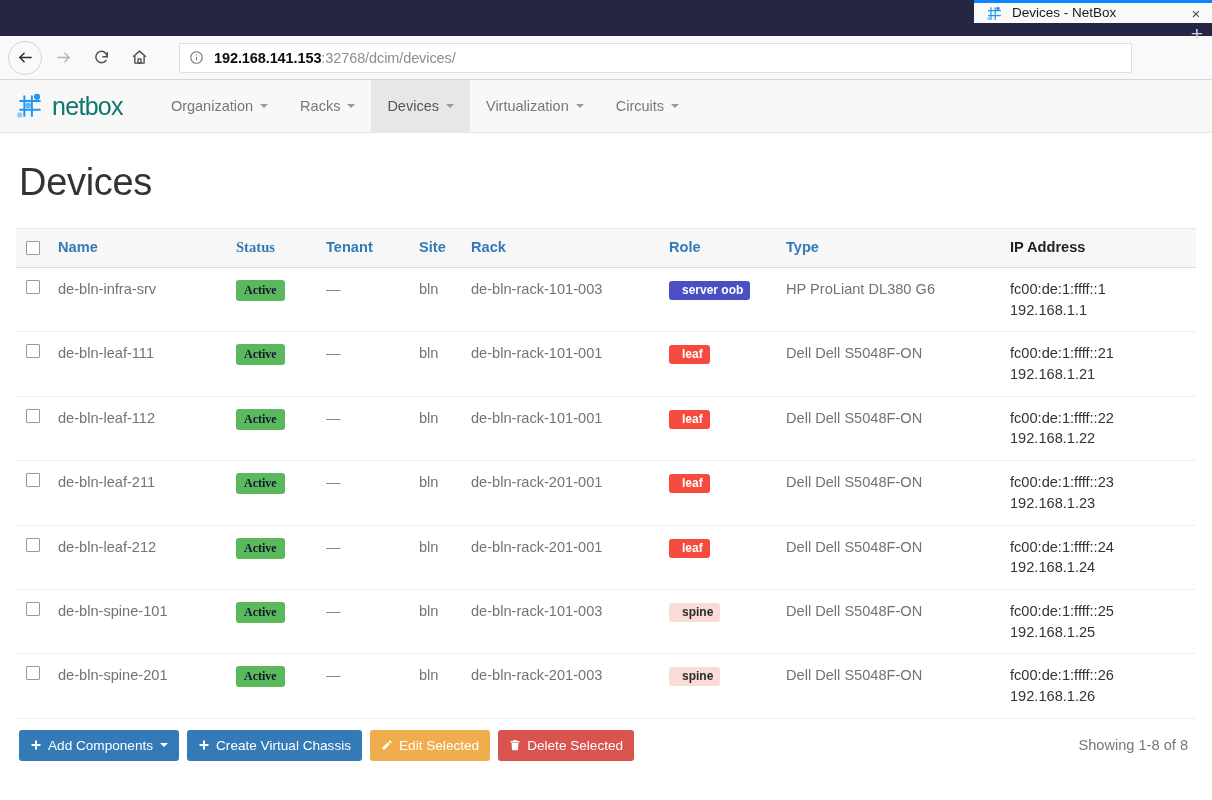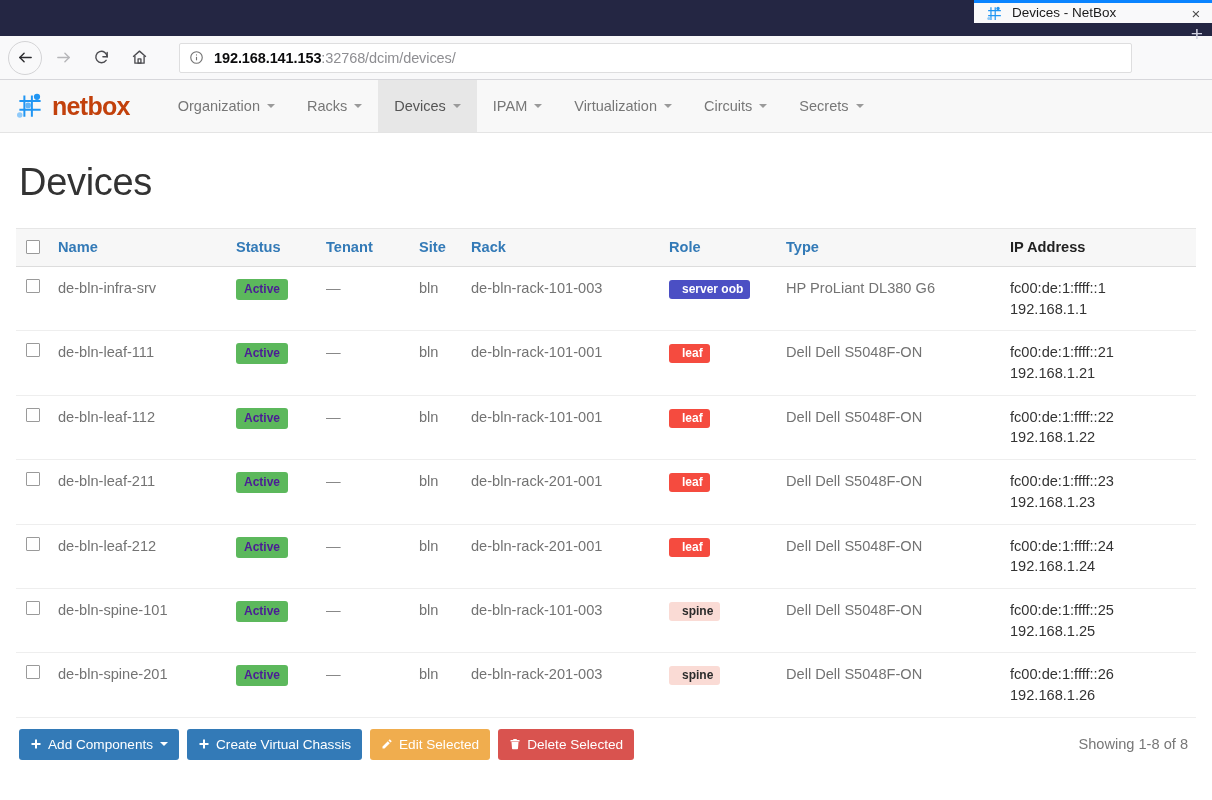--- a/index.html
+++ b/index.html
@@ -114,22 +114,22 @@
     display: flex; align-items: stretch;
     padding-left: 15px;
   }
   .nb-brand {
     display: flex; align-items: center;
     padding-right: 32px;
     text-decoration: none;
   }
   .nb-logo { width: 30px; height: 30px; margin-right: 7px; }
   .nb-brandtext {
-    font-size: 25px; font-weight: bold;
-    color: #c2410c;
+    font-size: 25px; font-weight: normal;
+    color: #0f766e;
     letter-spacing: -0.7px;
     line-height: 1;
   }
   .nb-item {
     display: flex; align-items: center;
     padding: 0 16px;
     font-size: 14.5px;
     color: #777777;
     white-space: nowrap;
   }
@@ -174,21 +174,21 @@
   table.devtable tbody td {
     border-bottom: 1px solid #eeeeee;
     padding: 11px 8px;
     vertical-align: top;
     color: #333333;
     line-height: 1.42;
   }
   table.devtable tbody tr:first-child td { border-top: none; }
   .col-chk    { width: 34px; }
   .col-name   { width: 178px; }
-  .col-status { width: 90px; }
+  .col-status { width: 90px; font-family: Liberation Serif, serif; }
   .col-tenant { width: 93px; }
   .col-site   { width: 52px; }
   .col-rack   { width: 198px; }
   .col-role   { width: 117px; }
   .col-type   { width: 224px; }
   .col-ip     { width: auto; }
 
   input.rowchk {
     -webkit-appearance: none;
     appearance: none;
@@ -204,21 +204,21 @@
 
   .badge {
     display: inline-block;
     padding: 3px 7px 4px 13px;
     border-radius: 3px;
     font-size: 12px;
     font-weight: bold;
     line-height: 1;
     white-space: nowrap;
   }
-  .badge-status { background: #5cb85c; color: #4c1d95; padding: 4px 8px 5px 8px; }
+  .badge-status { background: #5cb85c; color: #0f172a; padding: 4px 8px 5px 8px; }
   .badge-serveroob { background: #4b4fc4; color: #ffffff; }
   .badge-leaf { background: #f54b3f; color: #ffffff; text-align: right; }
   .badge-spine { background: #fadbd5; color: #2b2b2b; }
   .ipline { display: block; }
 
   
   .footer {
     display: flex; align-items: center;
     margin-top: 11px;
     padding: 0 3px;
@@ -327,33 +327,25 @@
     </div>
   <div class="nb-item">
       <span>Racks</span>
       <i class="caret"></i>
     </div>
   <div class="nb-item active">
       <span>Devices</span>
       <i class="caret"></i>
     </div>
   <div class="nb-item">
-      <span>IPAM</span>
-      <i class="caret"></i>
-    </div>
-  <div class="nb-item">
       <span>Virtualization</span>
       <i class="caret"></i>
     </div>
   <div class="nb-item">
       <span>Circuits</span>
-      <i class="caret"></i>
-    </div>
-  <div class="nb-item">
-      <span>Secrets</span>
       <i class="caret"></i>
     </div>
 </div>
 
 <div class="content">
   <h1 class="page-title">Devices</h1>
 
   <table class="devtable">
     <thead>
       <tr>

